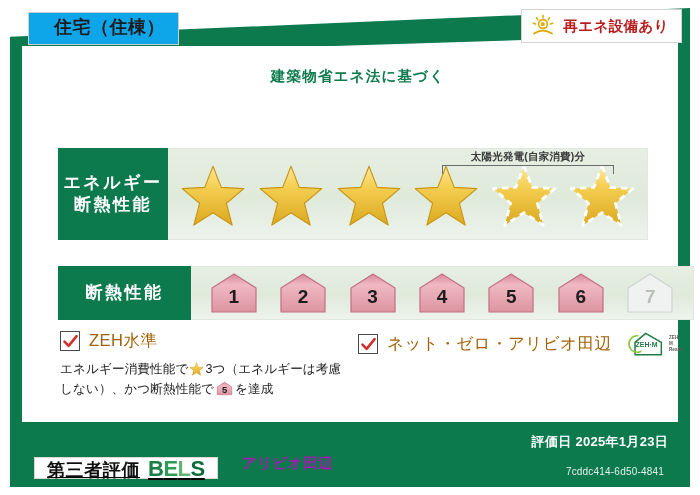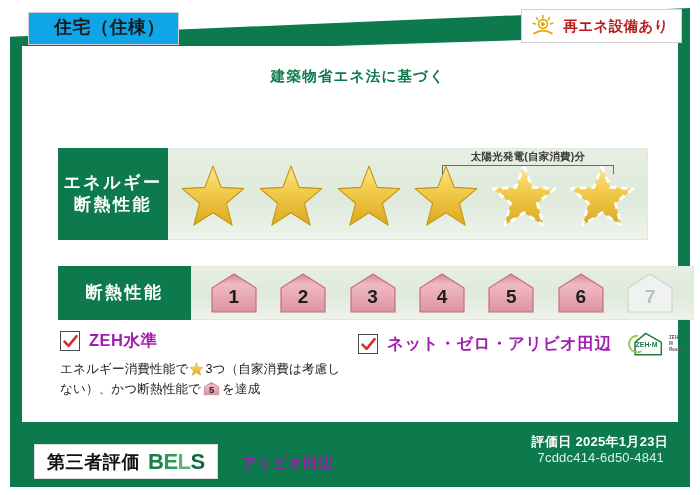--- a/index.html
+++ b/index.html
@@ -224,22 +224,22 @@
   .checkbox {
     width: 20px; height: 20px;
     border: 1.6px solid #4a4a4a;
     background: #fff;
     position: relative;
     flex: 0 0 auto;
   }
   .checkbox svg { position: absolute; left: 1px; top: 1px; width: 17px; height: 17px; }
   .check-title {
     font-size: 16.5px;
-    font-weight: bold;
-    color: #a21caf;
+    font-weight: normal;
+    color: #a16207;
     letter-spacing: .5px;
     white-space: nowrap;
   }
   .check-body {
     font-size: 12.6px;
     color: #1c1c1c;
     line-height: 1.62;
     letter-spacing: .1px;
   }
   .inline-star { display: inline-block; width: 15px; height: 15px; vertical-align: -3px; margin: 0 1px; }
@@ -268,26 +268,27 @@
     font-weight: bold;
     letter-spacing: .1px;
   }
 
   
   .footer-bels {
     position: absolute;
     left: 34px; bottom: 16px;
     background: #ffffff;
     border: 1px solid #d9d9d9;
-    height: 35px;
-    display: flex;
-    align-items: center;
+    height: 22px;
+    display: flex;
+    align-items: flex-start;
     padding: 0 12px;
     gap: 8px;
     z-index: 9;
+    text-decoration: underline;
   }
   .bels-jp {
     font-size: 18px;
     font-weight: bold;
     color: #101010;
     letter-spacing: .6px;
     white-space: nowrap;
   }
   .bels-mark {
     font-size: 22px;
@@ -315,22 +316,22 @@
     right: 32px; bottom: 44px;
     font-size: 13px;
     color: #ffffff;
     font-weight: bold;
     letter-spacing: .3px;
     white-space: nowrap;
     z-index: 9;
   }
   .footer-id {
     position: absolute;
-    right: 36px; bottom: 30px;
-    font-size: 13px;
+    right: 36px; bottom: 18px;
+    font-size: 10px;
     color: #e2efe8;
     letter-spacing: .2px;
     white-space: nowrap;
     z-index: 9;
   }
 </style>
 </head>
 <body>
 
 <div id="label-root">
@@ -477,21 +478,21 @@
       <span class="checkbox">
         <svg viewBox="0 0 17 17">
             <path d="M2.5 8.6 L6.6 12.8 L14.6 3.2" fill="none" stroke="#d32f2f" stroke-width="2.6" stroke-linecap="round" stroke-linejoin="round"></path>
           </svg>
       </span>
       <span class="check-title">ZEH水準</span>
     </div>
     <div class="check-body">
       <span>エネルギー消費性能で</span><span class="inline-star"><svg viewBox="0 0 100 96">
             <path d="M50 4 61.8 34.2 94 36.1 69.2 57 77.4 88.2 50 70.5 22.6 88.2 30.8 57 6 36.1 38.2 34.2z" fill="url(#gs)" stroke="#c79515" stroke-width="3" stroke-linejoin="round"></path>
-          </svg></span><span>3つ（自家消費</span><span>は考慮しない）、かつ断熱性能で</span><span class="inline-house"><svg viewBox="0 0 52 42">
+          </svg></span><span>3つ（エネルギー</span><span>は考慮しない）、かつ断熱性能で</span><span class="inline-house"><svg viewBox="0 0 52 42">
             <path d="M26 2 48 16 48 40 4 40 4 16z" fill="url(#hp)" stroke="#c2707f" stroke-width="2" stroke-linejoin="round"></path>
           </svg><span class="n">5</span></span><span>を達成</span>
     </div>
   </div>
 
   <div class="check-col" id="check-right">
     <div class="check-head">
       <span class="checkbox">
         <svg viewBox="0 0 17 17">
             <path d="M2.5 8.6 L6.6 12.8 L14.6 3.2" fill="none" stroke="#d32f2f" stroke-width="2.6" stroke-linecap="round" stroke-linejoin="round"></path>

